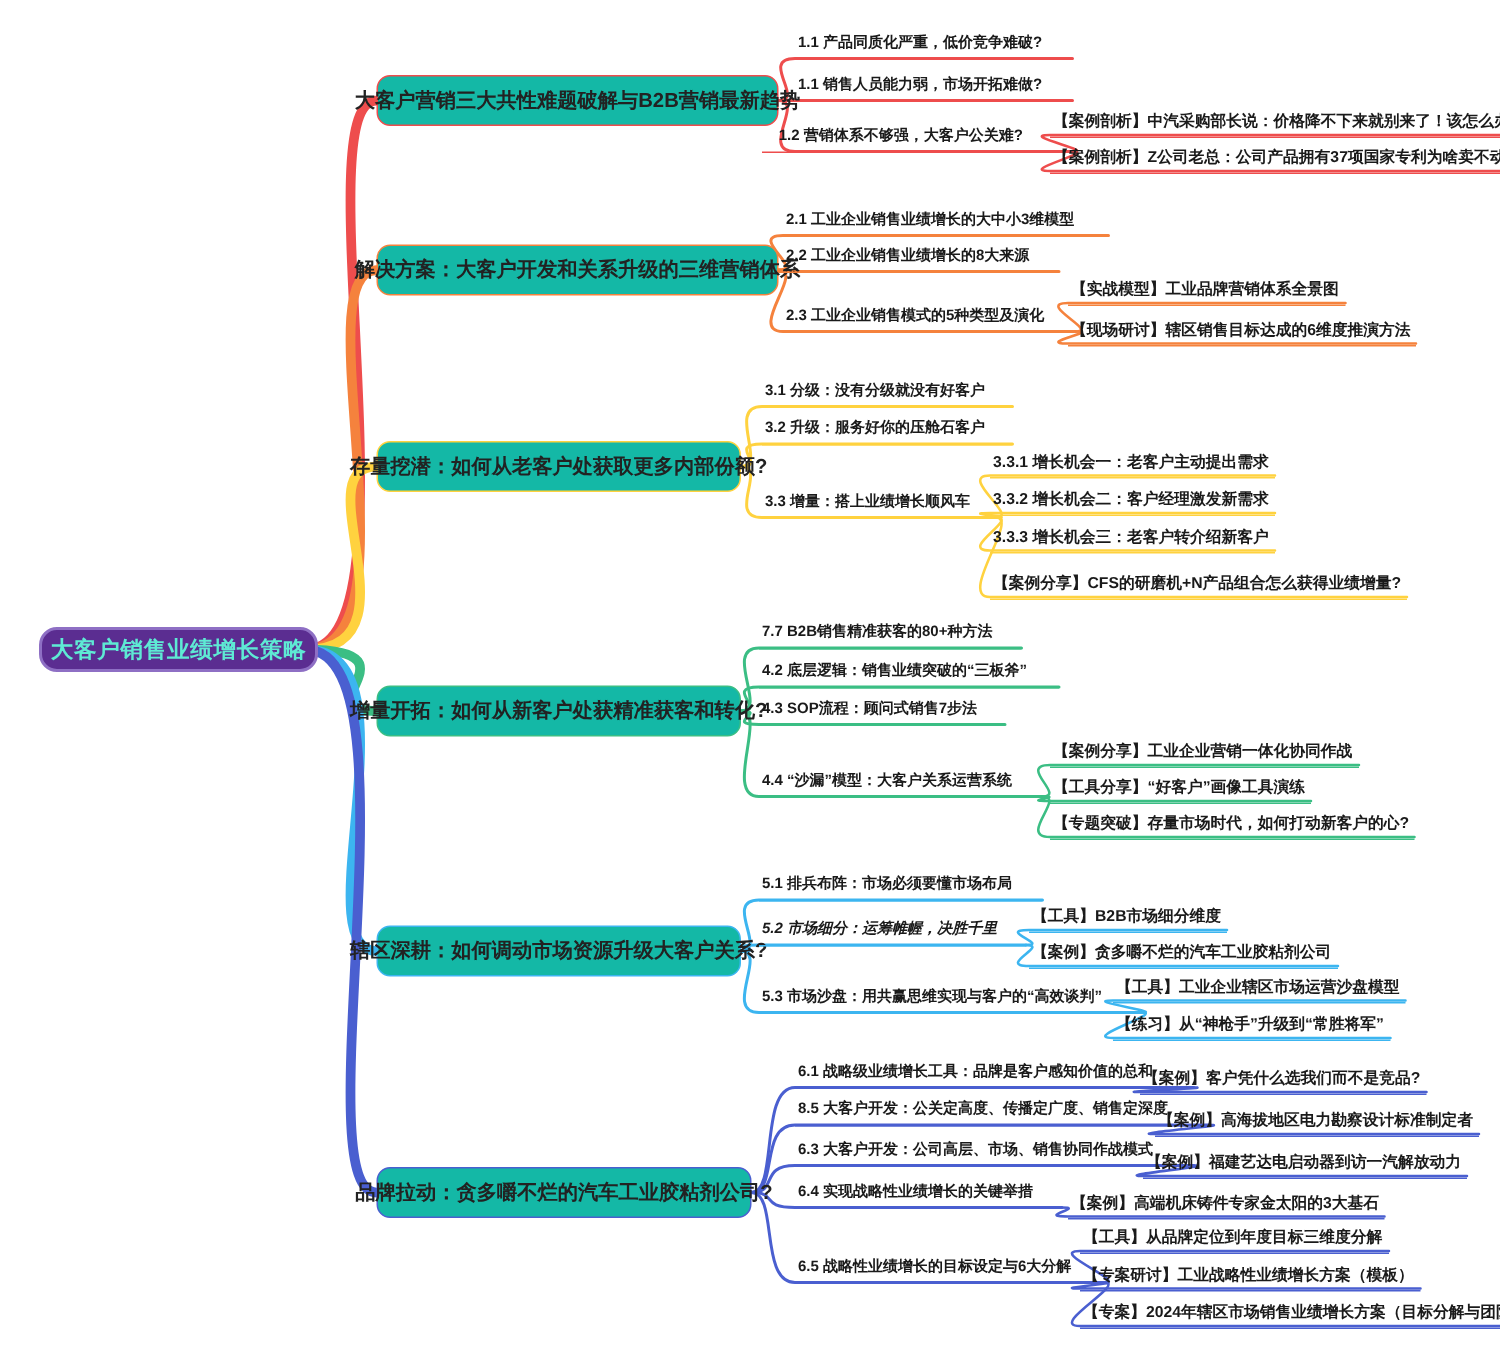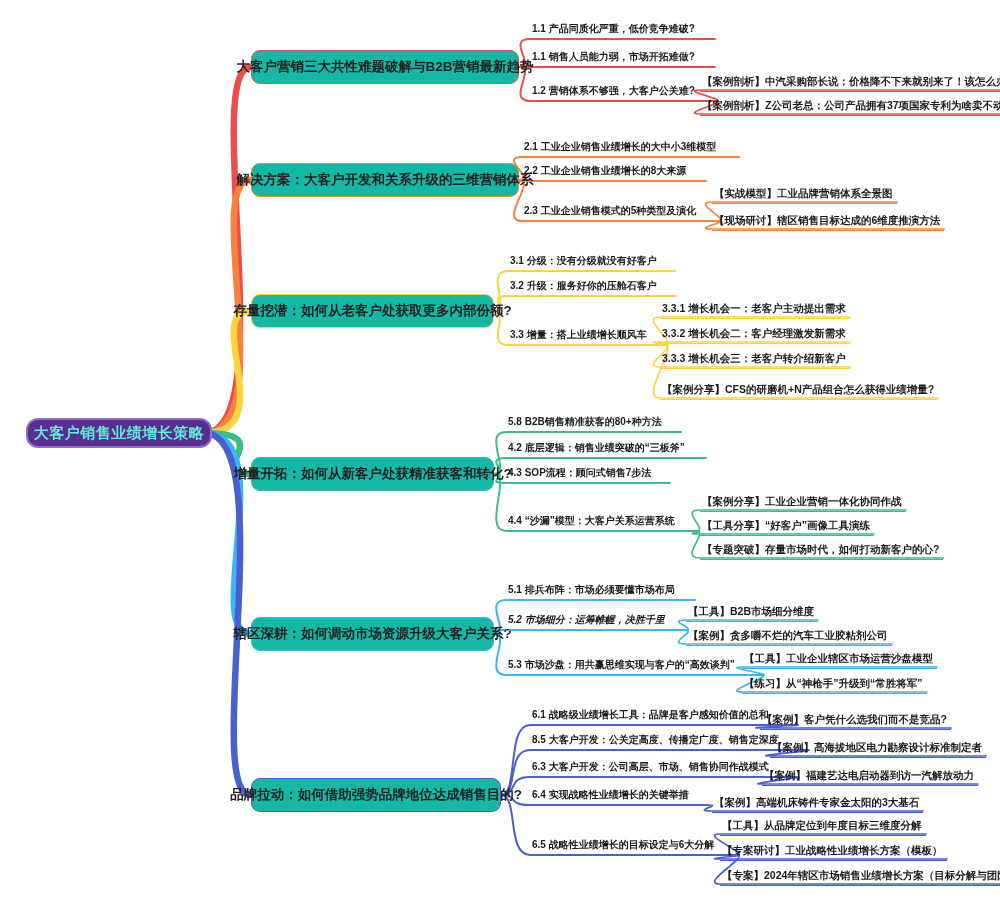--- a/index.html
+++ b/index.html
@@ -116,21 +116,21 @@
     </svg>
   <div id="nodes">
       <div class="root-node" style="left: 26px; top: 418px; width: 186px; height: 30px;">
         <span>大客户销售业绩增长策略</span>
       </div>
       <div class="l1-node" style="left: 251px; top: 50px; width: 268px; border-color: rgb(238, 77, 77);">
         <span>大客户营销三大共性难题破解与B2B营销最新趋势</span>
       </div>
       <div class="leaf" style="left: 530px; top: 22px; width: 185px; border-bottom-color: rgb(238, 77, 77);"><span>1.1 产品同质化严重，低价竞争难破?</span></div>
       <div class="leaf" style="left: 530px; top: 50px; width: 185px; border-bottom-color: rgb(238, 77, 77);"><span>1.1 销售人员能力弱，市场开拓难做?</span></div>
-      <div class="leaf" style="left: 530px; top: 84px; width: 185px; border-bottom-color: rgb(238, 77, 77);"><span>1.2 营销体系不够强，大客户公关难?</span></div>
+      <div class="leaf" style="left: 508px; top: 84px; width: 185px; border-bottom-color: rgb(238, 77, 77); text-align: center;"><span>1.2 营销体系不够强，大客户公关难?</span></div>
       <div class="leaf l3" style="left: 700px; top: 74px; width: 317px; border-bottom-color: rgb(238, 77, 77);"><span>【案例剖析】中汽采购部长说：价格降不下来就别来了！该怎么办?</span></div>
       <div class="leaf l3" style="left: 700px; top: 98px; width: 314px; border-bottom-color: rgb(238, 77, 77);"><span>【案例剖析】Z公司老总：公司产品拥有37项国家专利为啥卖不动?</span></div>
       <div class="l1-node" style="left: 251px; top: 163px; width: 268px; border-color: rgb(245, 130, 61);">
         <span>解决方案：大客户开发和关系升级的三维营销体系</span>
       </div>
       <div class="leaf" style="left: 522px; top: 140px; width: 217px; border-bottom-color: rgb(245, 130, 61);"><span>2.1 工业企业销售业绩增长的大中小3维模型</span></div>
       <div class="leaf" style="left: 522px; top: 164px; width: 184px; border-bottom-color: rgb(245, 130, 61);"><span>2.2 工业企业销售业绩增长的8大来源</span></div>
       <div class="leaf" style="left: 522px; top: 204px; width: 195px; border-bottom-color: rgb(245, 130, 61);"><span>2.3 工业企业销售模式的5种类型及演化</span></div>
       <div class="leaf l3" style="left: 712px; top: 186px; width: 185px; border-bottom-color: rgb(245, 130, 61);"><span>【实战模型】工业品牌营销体系全景图</span></div>
       <div class="leaf l3" style="left: 712px; top: 213px; width: 232px; border-bottom-color: rgb(245, 130, 61);"><span>【现场研讨】辖区销售目标达成的6维度推演方法</span></div>
@@ -140,39 +140,39 @@
       <div class="leaf" style="left: 508px; top: 254px; width: 167px; border-bottom-color: rgb(255, 210, 63);"><span>3.1 分级：没有分级就没有好客户</span></div>
       <div class="leaf" style="left: 508px; top: 279px; width: 167px; border-bottom-color: rgb(255, 210, 63);"><span>3.2 升级：服务好你的压舱石客户</span></div>
       <div class="leaf" style="left: 508px; top: 328px; width: 156px; border-bottom-color: rgb(255, 210, 63);"><span>3.3 增量：搭上业绩增长顺风车</span></div>
       <div class="leaf l3" style="left: 660px; top: 301px; width: 190px; border-bottom-color: rgb(255, 210, 63);"><span>3.3.1 增长机会一：老客户主动提出需求</span></div>
       <div class="leaf l3" style="left: 660px; top: 326px; width: 190px; border-bottom-color: rgb(255, 210, 63);"><span>3.3.2 增长机会二：客户经理激发新需求</span></div>
       <div class="leaf l3" style="left: 660px; top: 351px; width: 190px; border-bottom-color: rgb(255, 210, 63);"><span>3.3.3 增长机会三：老客户转介绍新客户</span></div>
       <div class="leaf l3" style="left: 660px; top: 382px; width: 278px; border-bottom-color: rgb(255, 210, 63);"><span>【案例分享】CFS的研磨机+N产品组合怎么获得业绩增量?</span></div>
       <div class="l1-node" style="left: 251px; top: 457px; width: 243px; border-color: rgb(59, 190, 132);">
         <span>增量开拓：如何从新客户处获精准获客和转化?</span>
       </div>
-      <div class="leaf" style="left: 506px; top: 415px; width: 175px; border-bottom-color: rgb(59, 190, 132);"><span>5.8 B2B销售精准获客的80+种方法</span></div>
+      <div class="leaf" style="left: 506px; top: 415px; width: 175px; border-bottom-color: rgb(59, 190, 132);"><span>7.7 B2B销售精准获客的80+种方法</span></div>
       <div class="leaf" style="left: 506px; top: 441px; width: 200px; border-bottom-color: rgb(59, 190, 132);"><span>4.2 底层逻辑：销售业绩突破的“三板斧”</span></div>
       <div class="leaf" style="left: 506px; top: 466px; width: 164px; border-bottom-color: rgb(59, 190, 132);"><span>4.3 SOP流程：顾问式销售7步法</span></div>
       <div class="leaf" style="left: 506px; top: 514px; width: 189px; border-bottom-color: rgb(59, 190, 132);"><span>4.4 “沙漏”模型：大客户关系运营系统</span></div>
       <div class="leaf l3" style="left: 700px; top: 494px; width: 206px; border-bottom-color: rgb(59, 190, 132);"><span>【案例分享】工业企业营销一体化协同作战</span></div>
       <div class="leaf l3" style="left: 700px; top: 518px; width: 174px; border-bottom-color: rgb(59, 190, 132);"><span>【工具分享】“好客户”画像工具演练</span></div>
       <div class="leaf l3" style="left: 700px; top: 542px; width: 243px; border-bottom-color: rgb(59, 190, 132);"><span>【专题突破】存量市场时代，如何打动新客户的心?</span></div>
       <div class="l1-node" style="left: 251px; top: 617px; width: 243px; border-color: rgb(60, 181, 240);">
         <span>辖区深耕：如何调动市场资源升级大客户关系?</span>
       </div>
       <div class="leaf" style="left: 506px; top: 583px; width: 189px; border-bottom-color: rgb(60, 181, 240);"><span>5.1 排兵布阵：市场必须要懂市场布局</span></div>
       <div class="leaf" style="left: 506px; top: 613px; width: 178px; border-bottom-color: rgb(60, 181, 240); font-style: italic;"><span>5.2 市场细分：运筹帷幄，决胜千里</span></div>
       <div class="leaf l3" style="left: 686px; top: 604px; width: 132px; border-bottom-color: rgb(60, 181, 240);"><span>【工具】B2B市场细分维度</span></div>
       <div class="leaf l3" style="left: 686px; top: 628px; width: 206px; border-bottom-color: rgb(60, 181, 240);"><span>【案例】贪多嚼不烂的汽车工业胶粘剂公司</span></div>
       <div class="leaf" style="left: 506px; top: 658px; width: 255px; border-bottom-color: rgb(60, 181, 240);"><span>5.3 市场沙盘：用共赢思维实现与客户的“高效谈判”</span></div>
       <div class="leaf l3" style="left: 742px; top: 651px; width: 195px; border-bottom-color: rgb(60, 181, 240);"><span>【工具】工业企业辖区市场运营沙盘模型</span></div>
       <div class="leaf l3" style="left: 742px; top: 676px; width: 185px; border-bottom-color: rgb(60, 181, 240);"><span>【练习】从“神枪手”升级到“常胜将军”</span></div>
       <div class="l1-node" style="left: 251px; top: 778px; width: 250px; border-color: rgb(74, 95, 208);">
-        <span>品牌拉动：如何借助强势品牌地位达成销售目的?</span>
+        <span>品牌拉动：贪多嚼不烂的汽车工业胶粘剂公司?</span>
       </div>
       <div class="leaf" style="left: 530px; top: 708px; width: 266px; border-bottom-color: rgb(74, 95, 208);"><span>6.1 战略级业绩增长工具：品牌是客户感知价值的总和</span></div>
       <div class="leaf l3" style="left: 760px; top: 712px; width: 191px; border-bottom-color: rgb(74, 95, 208);"><span>【案例】客户凭什么选我们而不是竞品?</span></div>
       <div class="leaf" style="left: 530px; top: 733px; width: 277px; border-bottom-color: rgb(74, 95, 208);"><span>8.5 大客户开发：公关定高度、传播定广度、销售定深度</span></div>
       <div class="leaf l3" style="left: 770px; top: 740px; width: 216px; border-bottom-color: rgb(74, 95, 208);"><span>【案例】高海拔地区电力勘察设计标准制定者</span></div>
       <div class="leaf" style="left: 530px; top: 760px; width: 266px; border-bottom-color: rgb(74, 95, 208);"><span>6.3 大客户开发：公司高层、市场、销售协同作战模式</span></div>
       <div class="leaf l3" style="left: 762px; top: 768px; width: 216px; border-bottom-color: rgb(74, 95, 208);"><span>【案例】福建艺达电启动器到访一汽解放动力</span></div>
       <div class="leaf" style="left: 530px; top: 788px; width: 178px; border-bottom-color: rgb(74, 95, 208);"><span>6.4 实现战略性业绩增长的关键举措</span></div>
       <div class="leaf l3" style="left: 712px; top: 795px; width: 211px; border-bottom-color: rgb(74, 95, 208);"><span>【案例】高端机床铸件专家金太阳的3大基石</span></div>
       <div class="leaf" style="left: 530px; top: 838px; width: 206px; border-bottom-color: rgb(74, 95, 208);"><span>6.5 战略性业绩增长的目标设定与6大分解</span></div>

